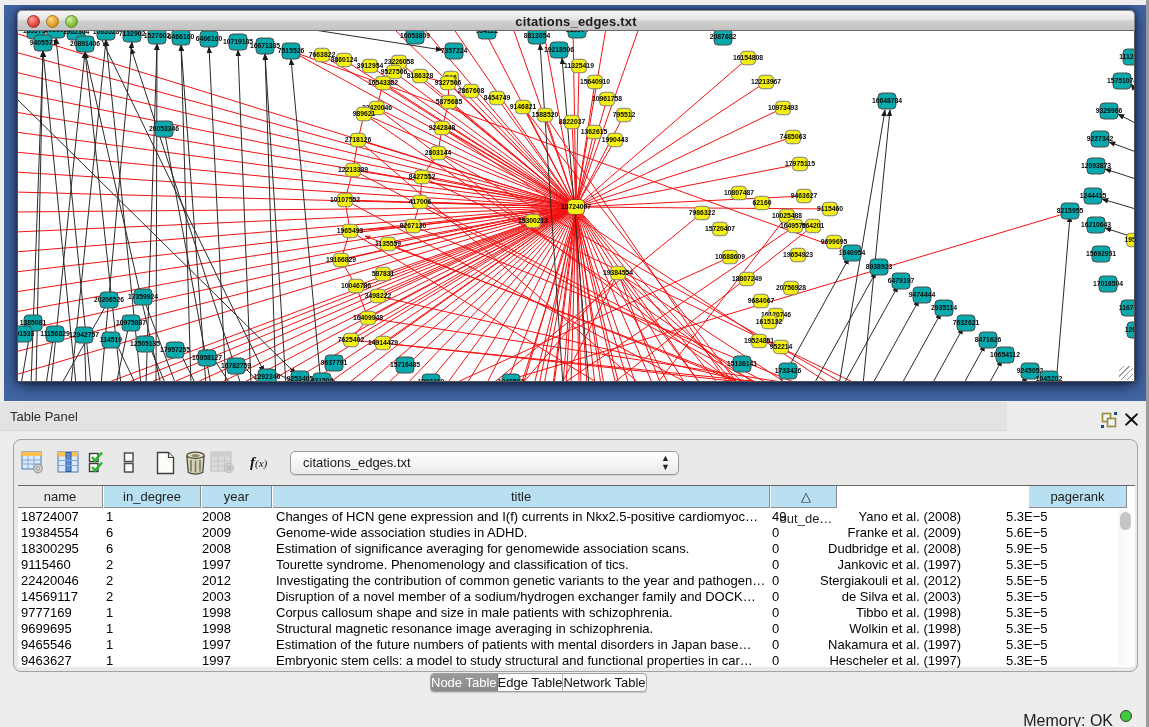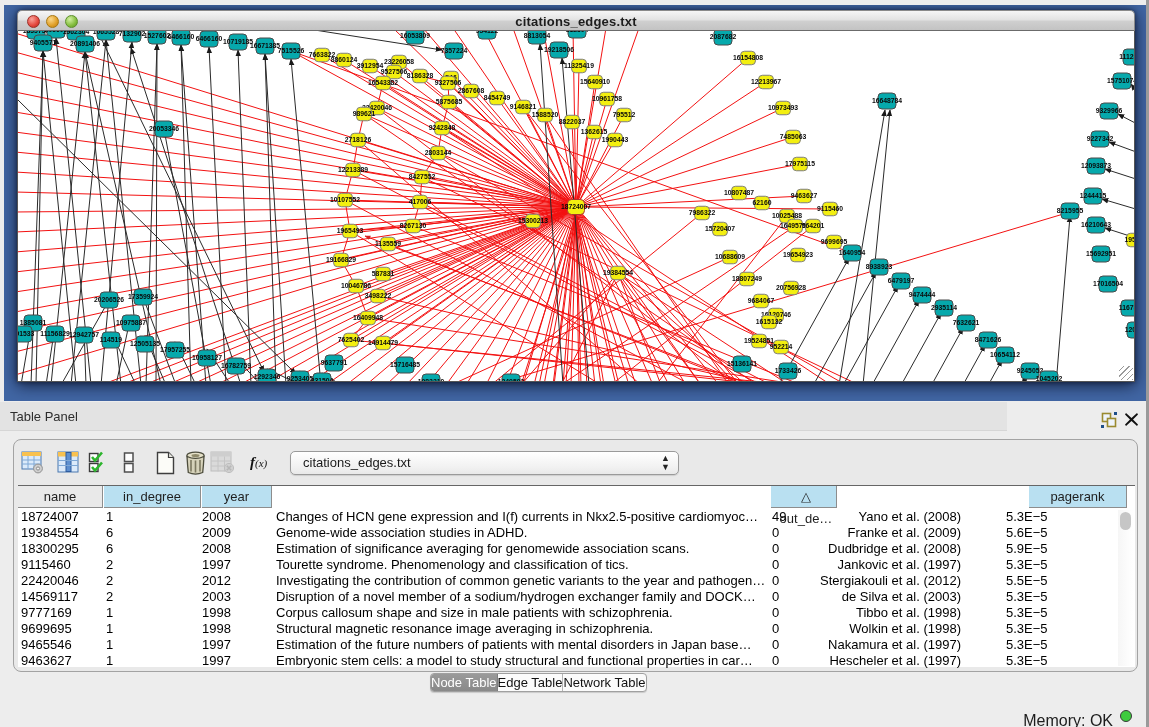--- a/index.html
+++ b/index.html
@@ -627,20 +627,21 @@
         <circle cx="19" cy="17" r="4.6" fill="#bdbdbd" stroke="#9a9a9a"></circle>
         <path d="M16.8 14.8 l4.4 4.4 M21.2 14.8 l-4.4 4.4" stroke="#8f8f8f" stroke-width="1.6"></path>
       </svg>
     <div class="icon" style="left:236px;top:3px;font-size:15px;color:#111;font-style:italic;font-family:'Liberation Serif',serif"><b><i>f</i></b><span style="font-size:11px">(x)</span></div>
     <div class="combo">citations_edges.txt<div class="stp">▲<br>▼</div></div>
   </div>
   <div id="tablewrap">
     <div class="th" style="left:0;width:85px;background:#e9e9e9">name</div>
     <div class="th" style="left:86px;width:97px">in_degree</div>
     <div class="th" style="left:184px;width:70px">year</div>
+    <div class="th" style="left:255px;width:497px">title</div>
     <div class="th" style="left:753px;width:66px;text-align:center;padding-left:5px">△ out_de…</div>
     <div class="th" style="left:1011px;width:98px">pagerank</div>
     <div id="rows">
         <div class="tr">
           <span class="c0">18724007</span>
           <span class="c1">1</span>
           <span class="c2">2008</span>
           <span class="c3">Changes of HCN gene expression and I(f) currents in Nkx2.5‑positive cardiomyoc…</span>
           <span class="c4">49</span>
           <span class="c5">Yano et al. (2008)</span>

